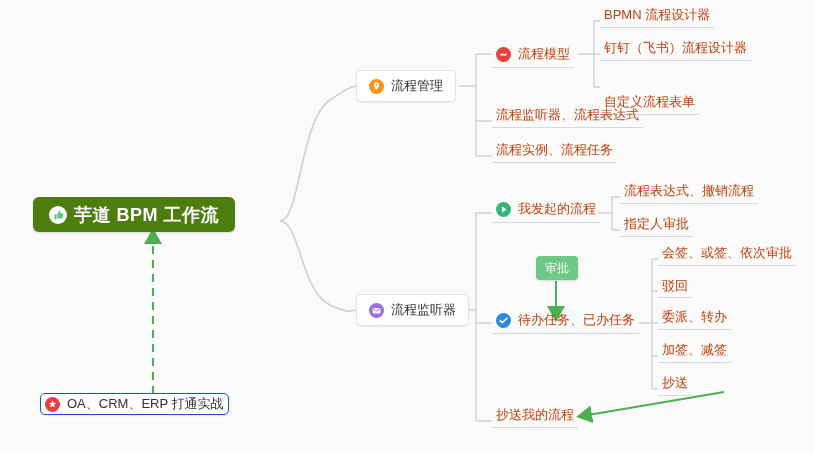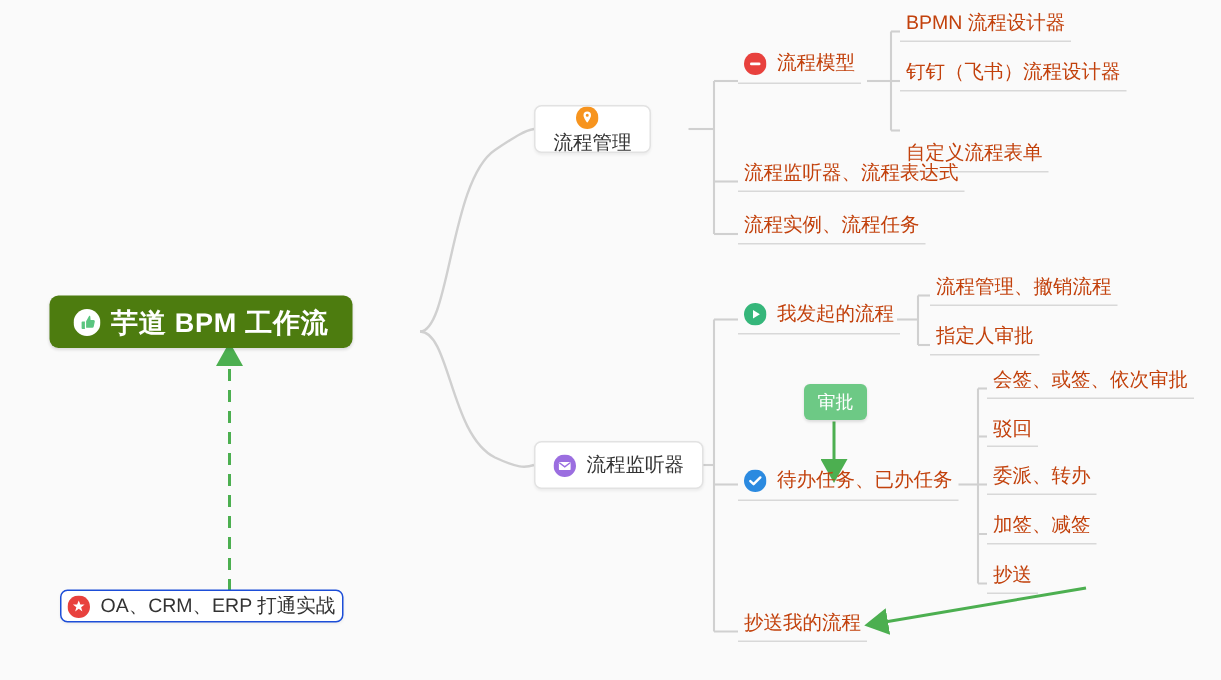--- a/index.html
+++ b/index.html
@@ -143,31 +143,31 @@
   <div class="node root" style="left:33px;top:197px;">
     <span class="ico" style="width:18px;height:18px;">
       <svg width="18" height="18" viewBox="0 0 18 18">
           <circle cx="9" cy="9" r="9" fill="#ffffff"></circle>
           <path d="M6 8.3h1.6v5H6a.6.6 0 0 1-.6-.6V8.9a.6.6 0 0 1 .6-.6zm2.4-.2 1.9-3.3c.2-.4.8-.3.9.2l.2 2.3h1.9c.6 0 1 .5.9 1.1l-.7 3.3a1 1 0 0 1-1 .8H8.4V8.1z" fill="#5ac57f"></path>
         </svg>
     </span>
     <span class="label">芋道 BPM 工作流</span>
   </div>
 
-  <div class="node lvl2" style="left:356px;top:70px;flex-direction:column;">
+  <div class="node lvl2" style="left:356px;top:70px;">
     <span class="ico">
       <svg width="15" height="15" viewBox="0 0 15 15">
           <circle cx="7.5" cy="7.5" r="7.5" fill="#f7941e"></circle>
           <path d="M7.5 3.4a2.5 2.5 0 0 0-2.5 2.5c0 1.9 2.5 5 2.5 5s2.5-3.1 2.5-5a2.5 2.5 0 0 0-2.5-2.5zm0 3.5a1 1 0 1 1 0-2 1 1 0 0 1 0 2z" fill="#fff"></path>
         </svg>
     </span>
     <span class="label">流程管理</span>
   </div>
 
-  <div class="node leaf" style="left:492px;top:32px;padding-bottom:4px;height:24px;">
+  <div class="node leaf" style="left:492px;top:44px;padding-bottom:4px;height:24px;">
     <span class="ico" style="margin-bottom:1px;">
       <svg width="15" height="15" viewBox="0 0 15 15">
           <circle cx="7.5" cy="7.5" r="7.5" fill="#e8413d"></circle>
           <rect x="4" y="6.7" width="7" height="1.8" rx="0.9" fill="#fff"></rect>
         </svg>
     </span>
     <span class="label">流程模型</span>
   </div>
 
   <div class="node leaf" style="left:600px;top:8px;">
@@ -201,21 +201,21 @@
   <div class="node leaf" style="left:492px;top:199px;padding-bottom:4px;height:24px;">
     <span class="ico" style="margin-bottom:1px;">
       <svg width="15" height="15" viewBox="0 0 15 15">
           <circle cx="7.5" cy="7.5" r="7.5" fill="#35b67a"></circle>
           <path d="M6 4.6 10.6 7.5 6 10.4z" fill="#fff"></path>
         </svg>
     </span>
     <span class="label">我发起的流程</span>
   </div>
   <div class="node leaf" style="left:620px;top:184px;">
-    <span class="label">流程管理、撤销流程</span>
+    <span class="label">流程表达式、撤销流程</span>
   </div>
   <div class="node leaf" style="left:620px;top:217px;">
     <span class="label">指定人审批</span>
   </div>
 
   <div class="node callout" style="left:536px;top:256px;">
     <span class="label">审批</span>
   </div>
 
   <div class="node leaf" style="left:492px;top:310px;padding-bottom:4px;height:24px;">

